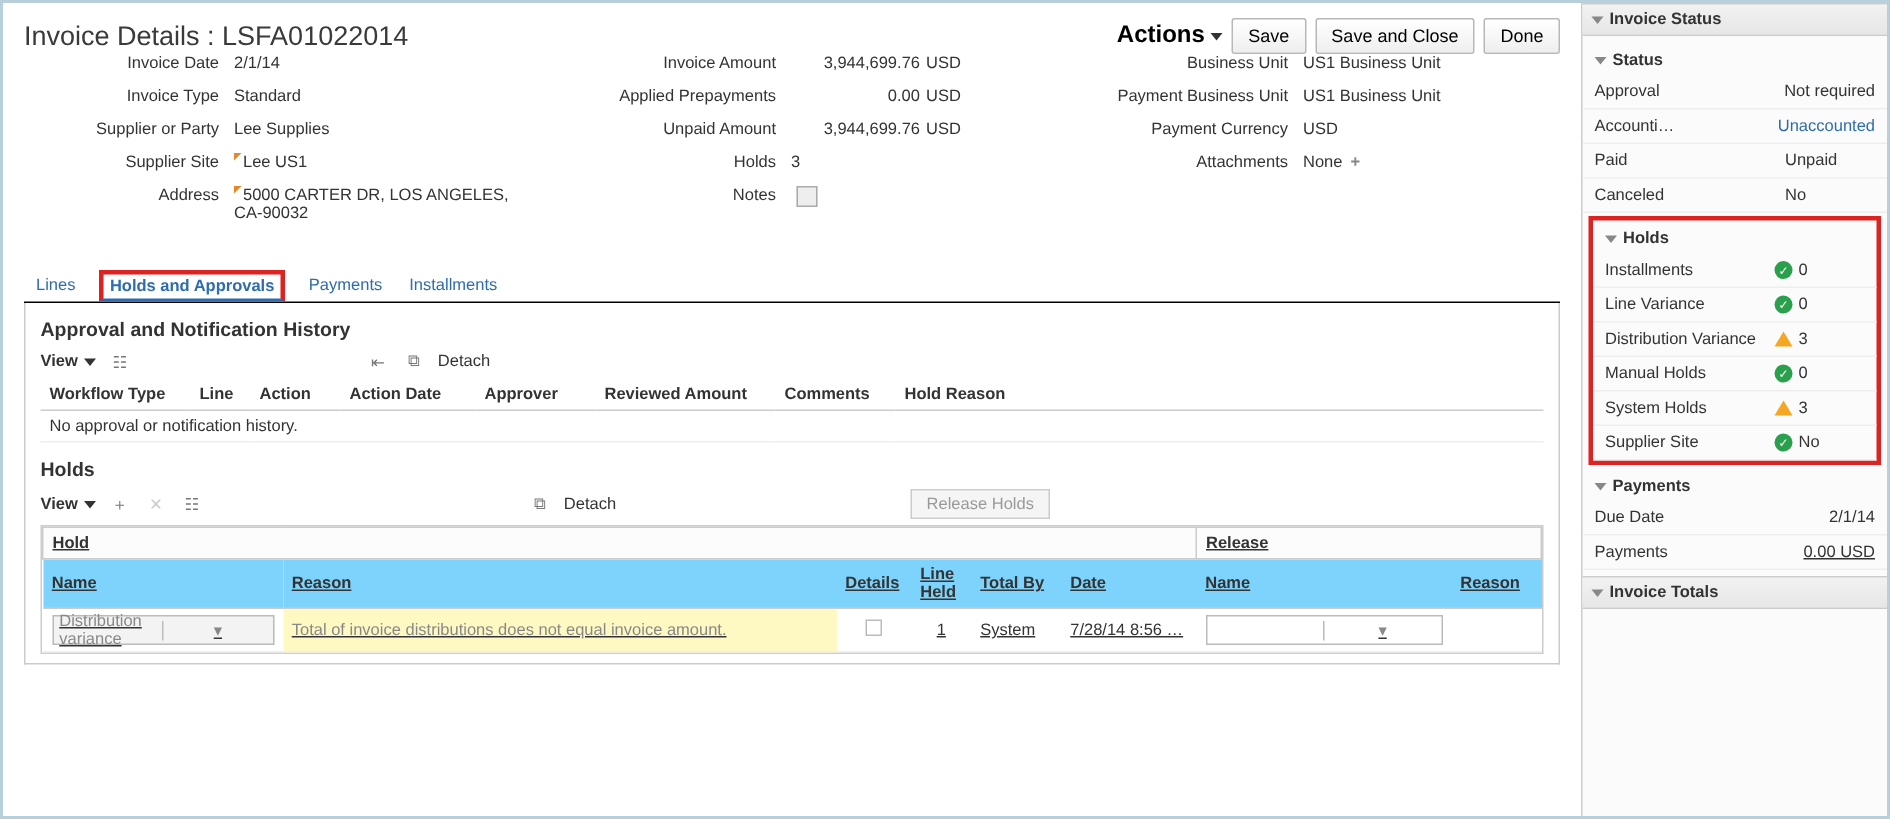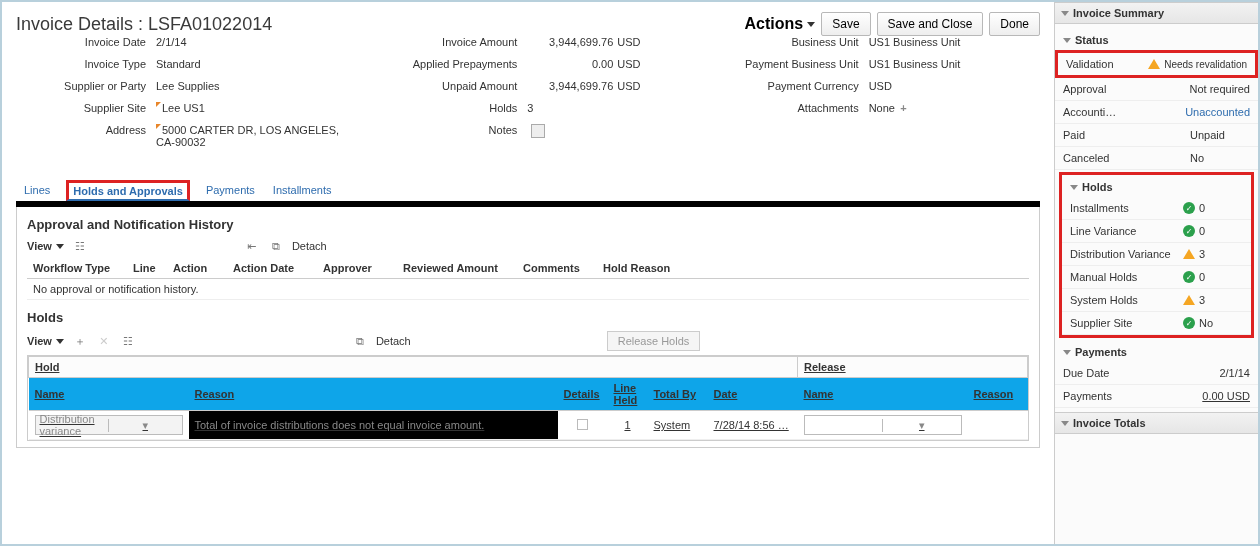--- a/index.html
+++ b/index.html
@@ -20,38 +20,38 @@
 .detail-label { width: 140px; text-align: right; padding-right: 10px; color: #333; font-size: 11px; }
 .detail-value { flex: 1; font-size: 11px; }
 .amount-row { display:flex; }
 .amount-label { width: 170px; text-align: right; padding-right: 10px; }
 .amount-num { width: 90px; text-align: right; padding-right: 4px; }
 .amount-cur { width: 40px; }
 .orange-flag { display:inline-block; width:0; height:0; border-left:5px solid #e8862a; border-bottom:5px solid transparent; vertical-align: top; margin-right:1px; }
 .plus-icon { display:inline-block; width:11px; height:11px; color:#888; font-weight:bold; text-align:center; cursor:pointer; }
 .notes-icon { display:inline-block; width:14px; height:14px; background:#eee; border:1px solid #aaa; }
 
-.tabs { border-bottom: 6px solid #000000; display: flex; gap: 14px; padding-left: 6px; margin-bottom: 0; }
+.tabs { border-bottom: 1px solid #000000; display: flex; gap: 14px; padding-left: 6px; margin-bottom: 0; }
 .tab { color: #2e6cae; font-size: 11px; padding: 4px 2px; cursor: pointer; }
 .tab.active { color: #2e6cae; font-weight: bold; border-bottom: 2px solid #2e6cae; }
 .red-highlight { border: 3px solid #d22; padding: 2px 4px; }
 
 .panel { border: 1px solid #ccc; border-top: none; padding: 8px 10px 6px; }
 .section-title { font-size: 13px; font-weight: bold; margin: 2px 0 6px; }
 .toolbar { display: flex; align-items: center; gap: 8px; margin-bottom: 4px; }
 .toolbar .tool-icon { width:16px; height:16px; display:inline-flex; align-items:center; justify-content:center; color:#777; cursor:pointer; }
 .detach-label { font-size:11px; }
 .small-btn { border:1px solid #ccc; background:#f5f5f5; padding:3px 10px; color:#999; font-size:11px; cursor:default; }
 
 table.grid { width:100%; border-collapse: collapse; font-size:11px; }
 table.grid th { text-align:left; font-weight:bold; padding:4px 6px; border-bottom:1px solid #ccc; }
 table.grid td { padding:4px 6px; border-bottom:1px solid #eee; color:#333; }
 .empty-row td { color:#555; }
 
-.holds-header-row th { background:#0ea5e9; border-bottom:1px solid #ccc; }
+.holds-header-row th { background:#7dd3fc; border-bottom:1px solid #ccc; }
 .group-header th { text-align:center; font-weight:bold; padding:6px; border:1px solid #ccc; background:#fcfcfc; }
 
 .holds-table-wrap { border:1px solid #ccc;text-decoration:underline; }
 .detail-box { width:11px; height:11px; border:1px solid #bbb; display:inline-block; }
 .dropdown-field { display:flex; align-items:center; border:1px solid #bbb; background:#f3f3f3; height:20px; }
 .dropdown-field span { flex:1; padding:0 4px; color:#888; font-size:11px; }
 .dropdown-arrow { width:18px; text-align:center; border-left:1px solid #bbb; color:#666; }
 
 .sidebar .sb-section-header { display:flex; align-items:center; gap:4px; background: linear-gradient(#f2f2f2,#e6e6e6); border-bottom:1px solid #ccc; border-top:1px solid #ccc; padding:4px 6px; font-weight:bold; font-size:11px; }
 .sb-body { padding: 4px 0; }
@@ -233,21 +233,21 @@
           </tr>
         </thead>
         <tbody>
           <tr>
             <td>
               <div class="dropdown-field">
                 <span>Distribution variance</span>
                 <span class="dropdown-arrow">▾</span>
               </div>
             </td>
-            <td style="background:#000000;color:#888;">Total of invoice distributions does not equal invoice amount.</td>
+            <td style="background:#fef9c3;color:#888;">Total of invoice distributions does not equal invoice amount.</td>
             <td style="text-align:center;"><span class="detail-box"></span></td>
             <td style="text-align:center;">1</td>
             <td>System</td>
             <td>7/28/14 8:56 …</td>
             <td>
               <div class="dropdown-field" style="background:#fff;">
                 <span></span>
                 <span class="dropdown-arrow">▾</span>
               </div>
             </td>
@@ -255,35 +255,28 @@
           </tr>
         </tbody>
       </table>
       </div>
     </div>
   </div>
 
   <div class="sidebar">
     <div class="sb-section-header">
       <span class="disclosure"></span>
-      <span>Invoice Summary</span>
+      <span>Invoice Status</span>
     </div>
     <div class="sb-body">
       <div class="sb-sub-header">
           <span class="disclosure"></span>
           <span>Status</span>
         </div>
 
-      <div class="sb-row red-box">
-        <span class="sb-label">Validation</span>
-        <span class="sb-val">
-            <span class="warn-icon"></span>
-            <span style="font-size:10px;">Needs revalidation</span>
-          </span>
-      </div>
       <div class="sb-row">
           <span class="sb-label">Approval</span>
           <span class="sb-val">Not required</span>
         </div>
       <div class="sb-row">
           <span class="sb-label">Accounti…</span>
           <span class="sb-val link">Unaccounted</span>
         </div>
       <div class="sb-row">
           <span class="sb-label">Paid</span>

